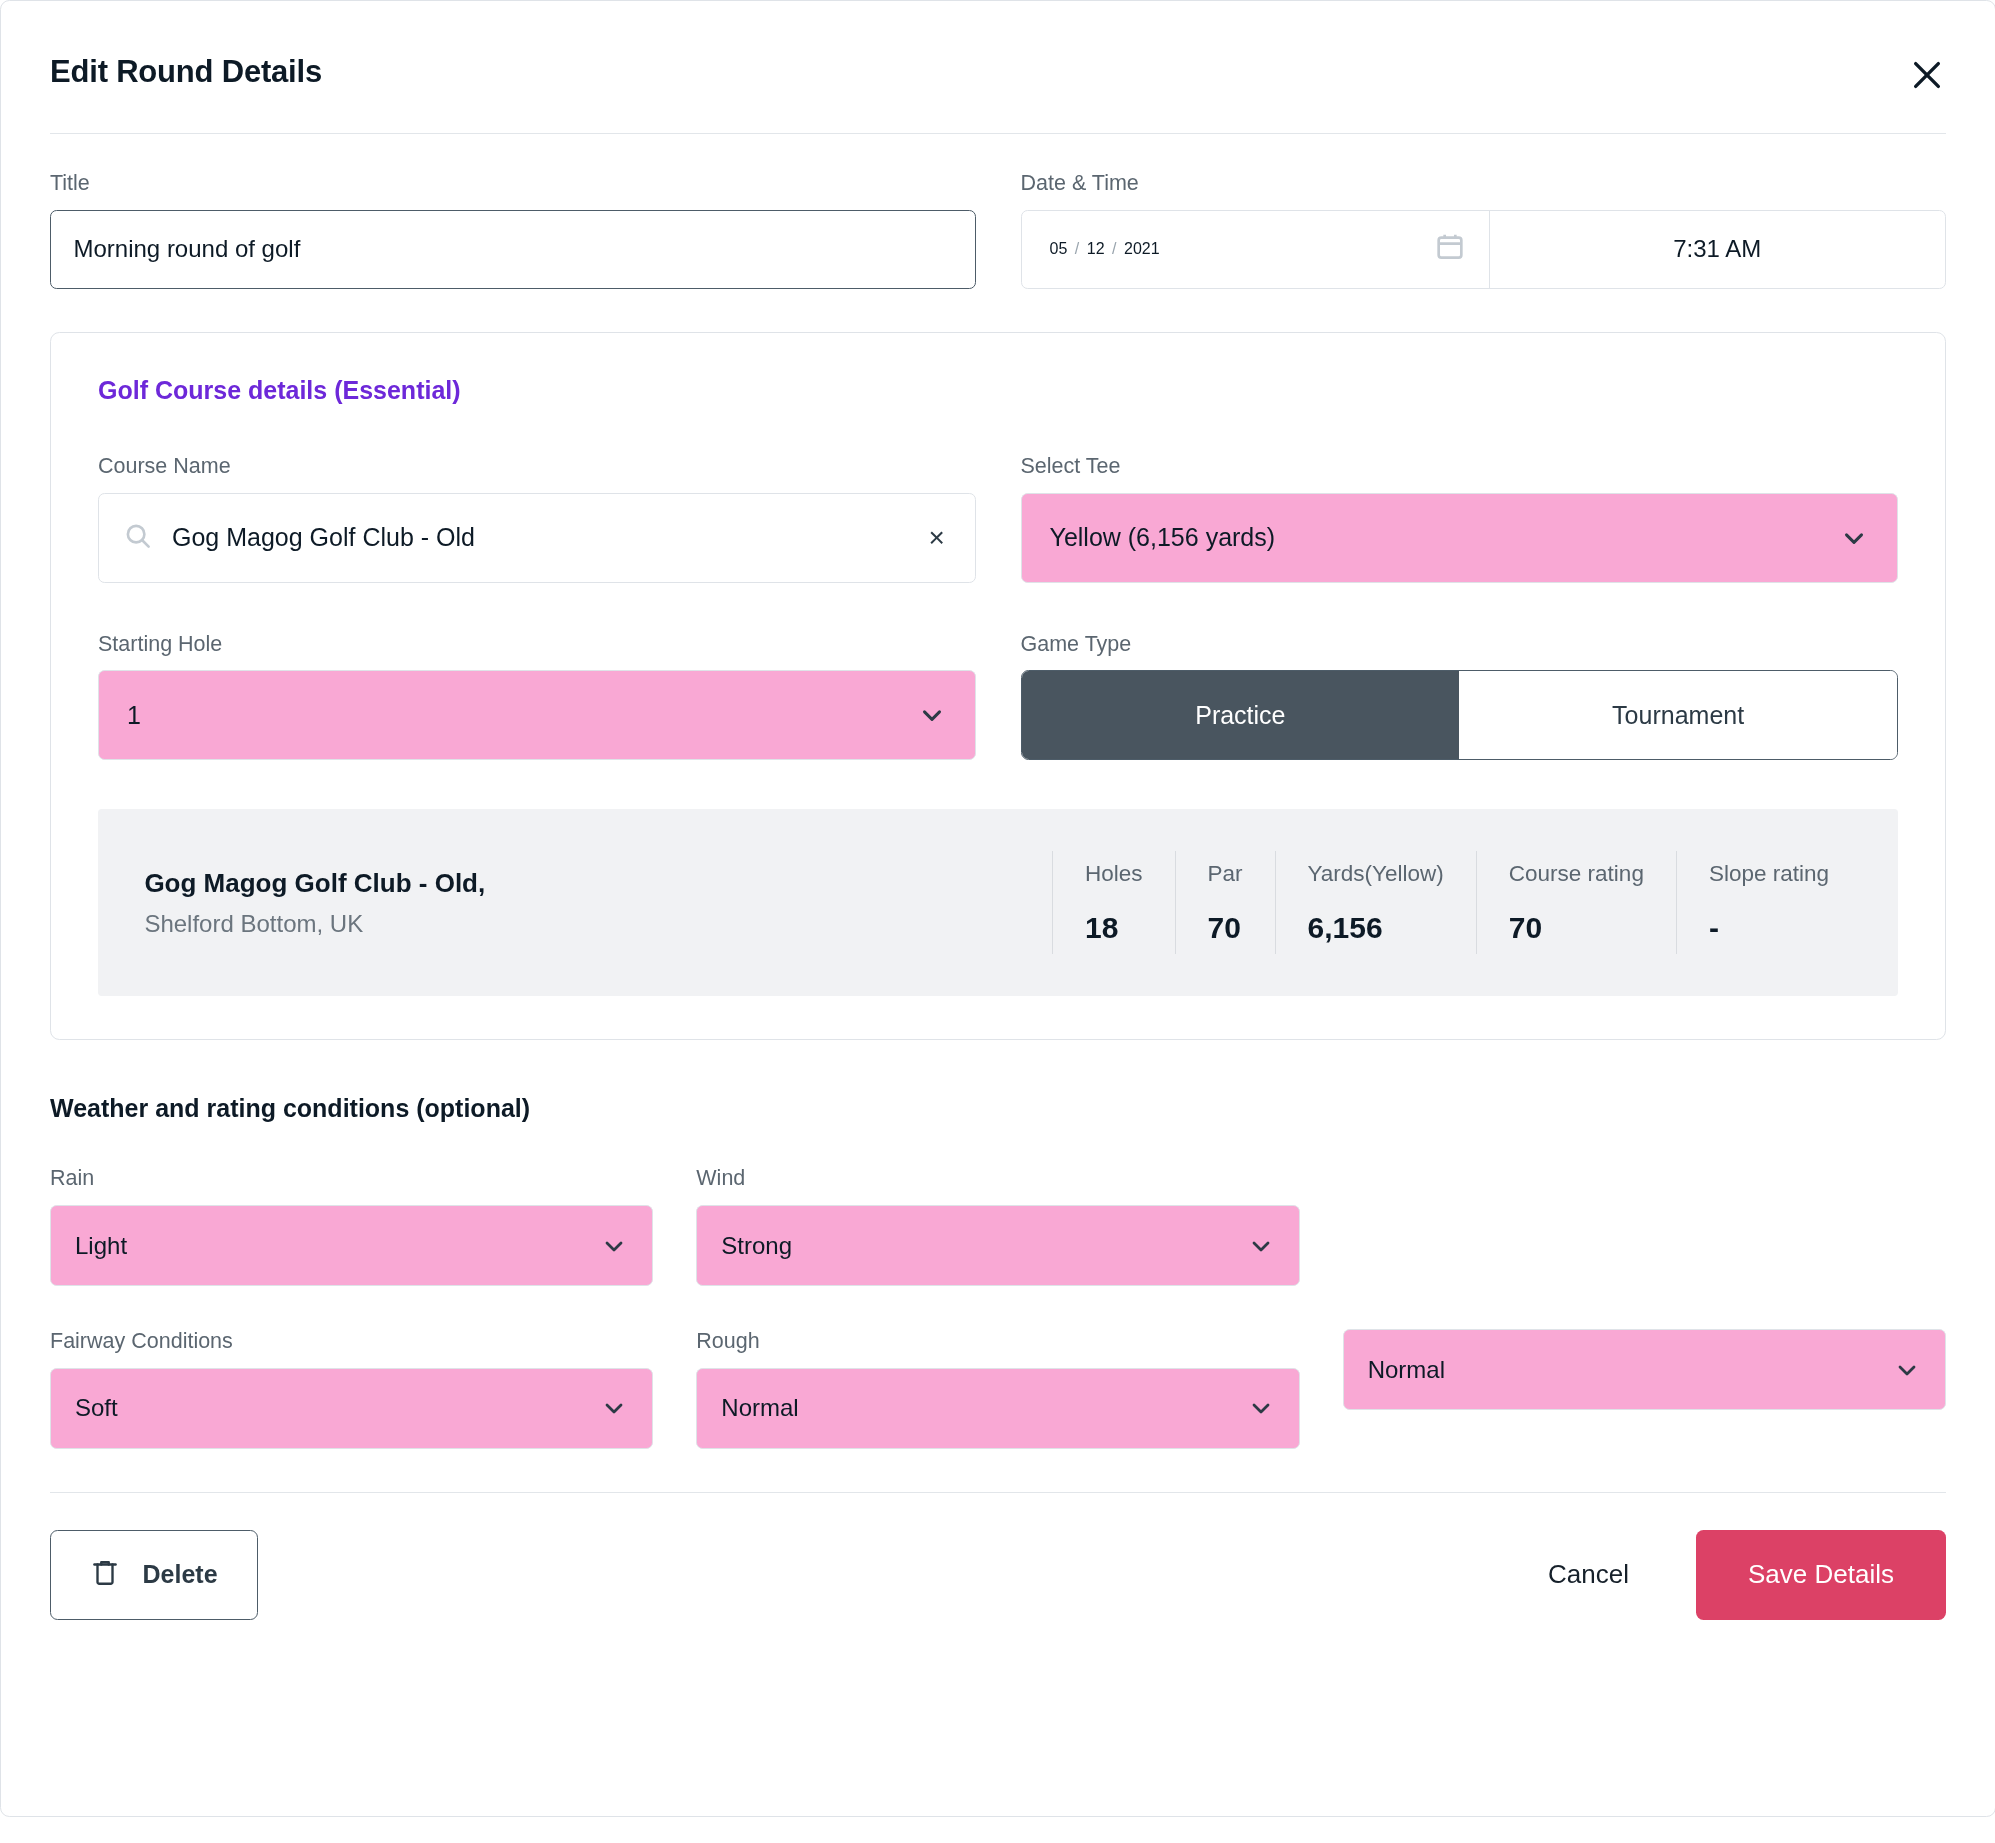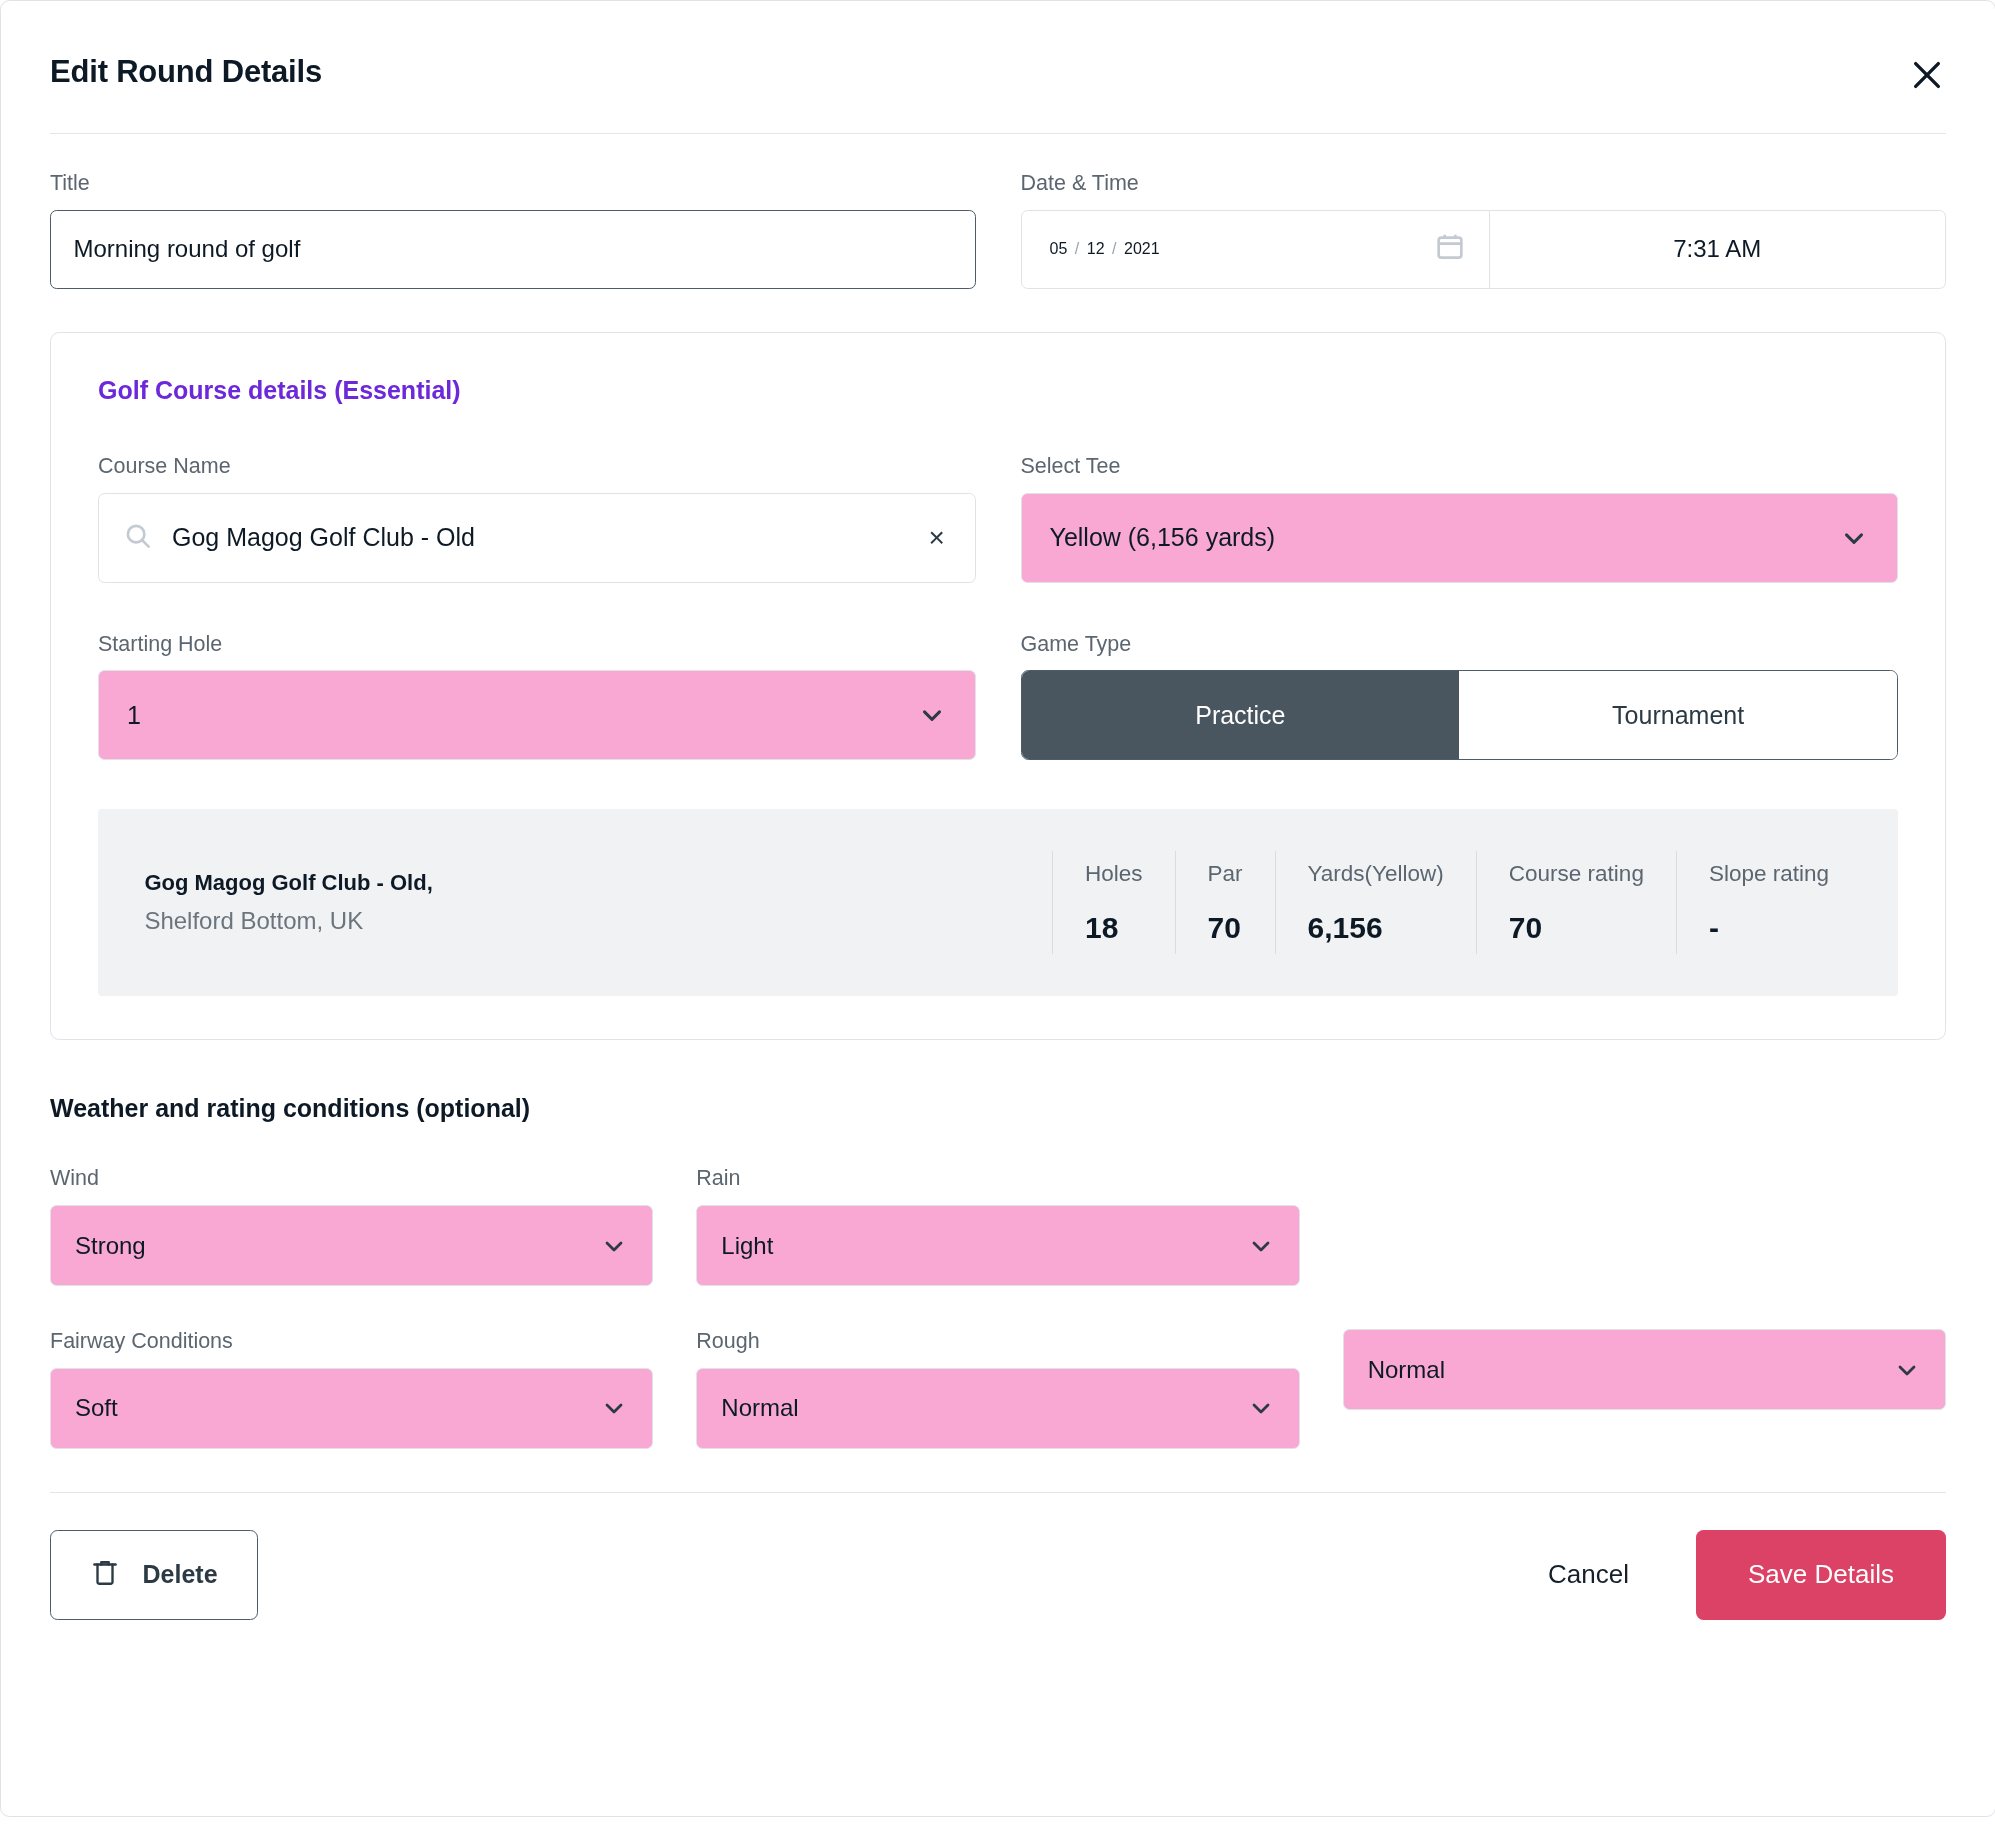--- a/index.html
+++ b/index.html
@@ -200,21 +200,21 @@
     display: flex;
     align-items: center;
     padding: 41px 37px;
     min-height: 187px;
   }
   .summary-name {
     flex: 1;
     padding-left: 9.4px;
   }
   .summary-name .n1 {
-    font-size: 22px;
+    font-size: 26px;
     font-weight: bold;
     color: #0d1a26;
     margin-bottom: 11.2px;
   }
   .summary-name .n2 {
     font-size: 24px;
     color: #6b757e;
   }
   .stat {
     padding: 0 32px;
@@ -429,34 +429,34 @@
         <div class="k">Slope rating</div>
         <div class="v">-</div>
       </div>
     </div>
   </div>
 
   <div class="weather-heading">Weather and rating conditions (optional)</div>
 
   <div class="weather-row">
     <div class="w-col">
-      <span class="field-label">Wind</span>
+      <span class="field-label">Rain</span>
       <div class="select-box w-select">
-        <span>Strong</span>
+        <span>Light</span>
         <span class="chev">
           <svg width="28" height="28" viewBox="0 0 24 24" fill="none" stroke="#2c3a45" stroke-width="2.4" stroke-linecap="round" stroke-linejoin="round">
             <polyline points="6,9.5 12,15.5 18,9.5"></polyline>
           </svg>
         </span>
       </div>
     </div>
     <div class="w-col">
-      <span class="field-label">Rain</span>
+      <span class="field-label">Wind</span>
       <div class="select-box w-select">
-        <span>Light</span>
+        <span>Strong</span>
         <span class="chev">
           <svg width="28" height="28" viewBox="0 0 24 24" fill="none" stroke="#2c3a45" stroke-width="2.4" stroke-linecap="round" stroke-linejoin="round">
             <polyline points="6,9.5 12,15.5 18,9.5"></polyline>
           </svg>
         </span>
       </div>
     </div>
     <div class="w-col"></div>
   </div>
 

